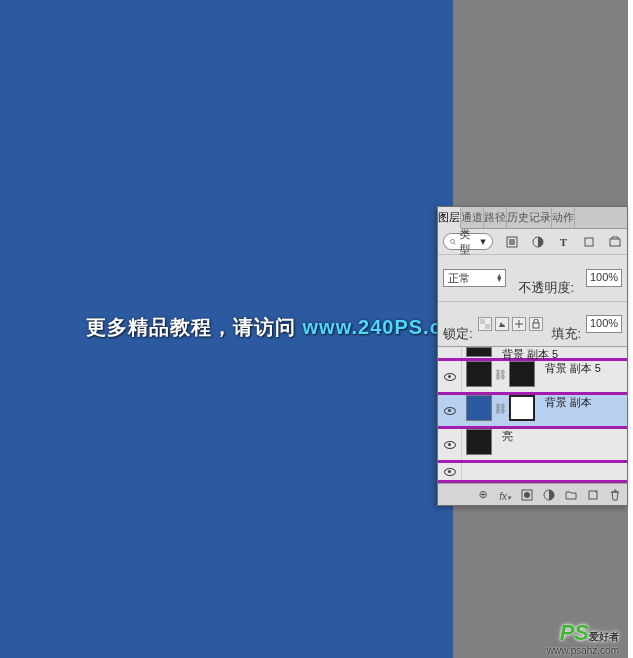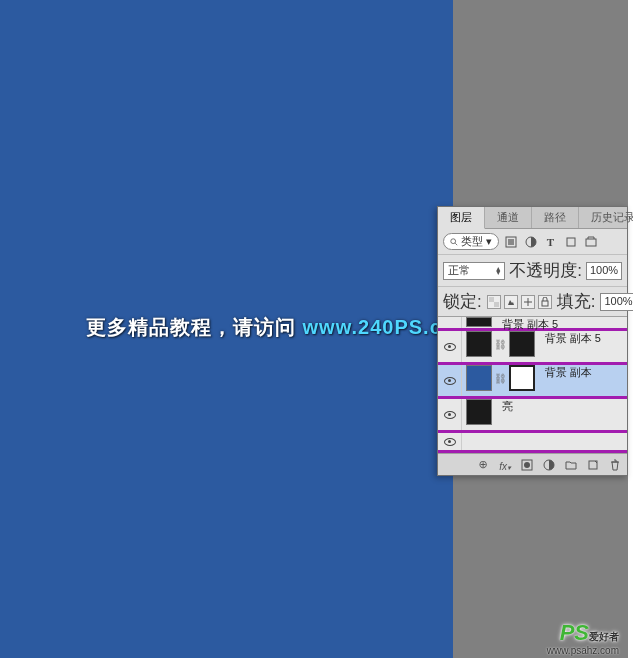--- a/index.html
+++ b/index.html
@@ -5,30 +5,30 @@
     * { margin: 0; padding: 0; box-sizing: border-box; }
     body { width: 633px; height: 658px; position: relative; font-family: "Microsoft YaHei", sans-serif; overflow: hidden; }
     .canvas { position: absolute; top: 0; left: 0; width: 453px; height: 658px; background: #2c5aa0; }
     .gray-bg { position: absolute; top: 0; left: 453px; width: 180px; height: 658px; background: #808080; }
     .white-edge { position: absolute; right: 0; top: 0; width: 5px; height: 658px; background: #fff; }
     .promo-text { position: absolute; top: 314px; left: 86px; font-size: 20px; font-weight: bold; letter-spacing: 1px; color: #fff; text-shadow: 0 0 3px rgba(0,0,0,.5), 1px 1px 2px rgba(0,0,0,.6); white-space: nowrap; }
     .promo-text .link { color: #4fd8ff; }
     
     .panel { position: absolute; top: 206px; left: 437px; width: 191px; background: #e1e1e1; border: 1px solid #717171; font-size: 11px; color: #333; box-shadow: -2px 2px 6px rgba(0,0,0,.3); }
     .panel-tabs { display: flex; background: #c8c8c8; border-bottom: 1px solid #9a9a9a; height: 22px; }
-    .tab { padding: 3px 12px; font-size: 11px; color: #555; border-right: 1px solid #aaa; cursor: pointer; white-space: nowrap; }
+    .tab { padding: 3px 0; font-size: 11px; color: #555; border-right: 1px solid #aaa; cursor: pointer; white-space: nowrap; }
     .tab.active { background: #e1e1e1; color: #000; border-bottom: 1px solid #e1e1e1; margin-bottom: -1px; }
     
-    .controls-row { display: flex; align-items: center; padding: 4px 5px; gap: 4px; border-bottom: 1px solid #c0c0c0; }
+    .controls-row { display: flex; align-items: center; padding: 4px 5px; gap: 12px; border-bottom: 1px solid #c0c0c0; }
     .filter-select { display: flex; align-items: center; background: #fff; border: 1px solid #888; border-radius: 9px; padding: 1px 6px; height: 17px; gap: 3px; }
     .filter-select svg { width: 8px; height: 8px; }
     .icon-btn { width: 16px; height: 16px; display: flex; align-items: center; justify-content: center; color: #444; }
     .dropdown-field { display: flex; align-items: center; background: #fff; border: 1px solid #888; padding: 1px 4px; height: 18px; flex: 1; justify-content: space-between; }
     .dropdown-field .arrows { font-size: 8px; line-height: 4px; color: #555; }
-    .label-txt { font-size: 17px; color: #333; white-space: nowrap; }
+    .label-txt { font-size: 13px; color: #333; white-space: nowrap; margin-top: 20px; }
     .pct-field { background: #fff; border: 1px solid #888; padding: 1px 3px; height: 18px; width: 36px; text-align: center; }
     .lock-row { display: flex; align-items: center; padding: 3px 5px; gap: 5px; border-bottom: 1px solid #a0a0a0; }
     .lock-icons { display: flex; gap: 3px; }
     .lock-icons .ico { width: 14px; height: 14px; border: 1px solid #999; display: flex; align-items: center; justify-content: center; background: #ededed; }
     
     .layers-list { background: #e8e8e8; max-height: 240px; overflow: hidden; }
     .layer-row { display: flex; align-items: flex-start; height: 34px; border-bottom: 3px solid #a21caf; }
     .layer-row.selected { background: #b8d0f0; }
     .vis-col { width: 24px; display: flex; align-items: center; justify-content: center; border-right: 1px solid #ccc; height: 100%; }
     .eye { width: 12px; height: 8px; border: 1px solid #444; border-radius: 50%; position: relative; }

